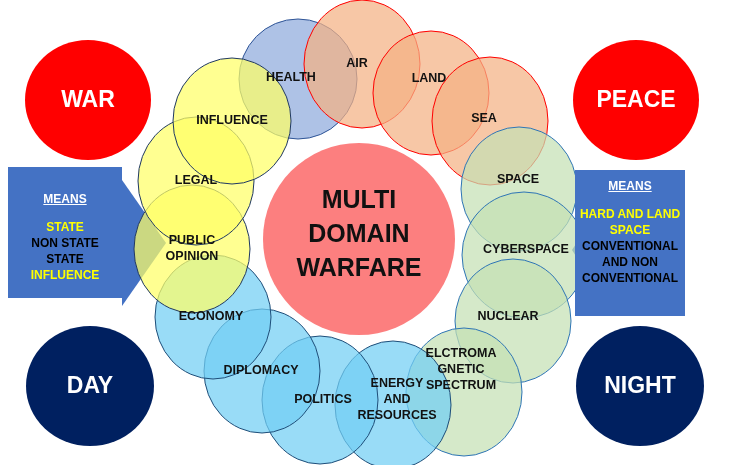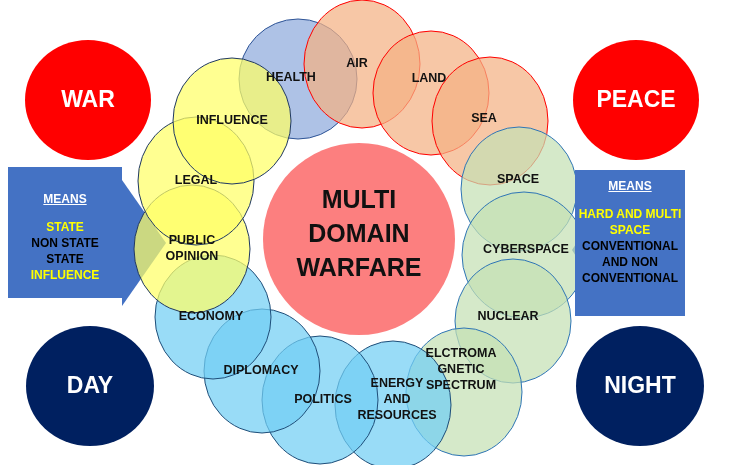--- a/index.html
+++ b/index.html
@@ -87,18 +87,18 @@
 <div class="box" id="actors">
   <span class="head y">MEANS</span>
   <span class="line y">STATE</span>
   <span class="line w">NON STATE</span>
   <span class="line w">STATE</span>
   <span class="line y">INFLUENCE</span>
 </div>
 
 <div class="box" id="means">
   <span class="head w">MEANS</span>
-  <span class="line y">HARD AND MULTI</span>
+  <span class="line y">HARD AND LAND</span>
   <span class="line y">SPACE</span>
   <span class="line w">CONVENTIONAL</span>
   <span class="line w">AND NON</span>
   <span class="line w">CONVENTIONAL</span>
 </div>
 
 </body></html>

